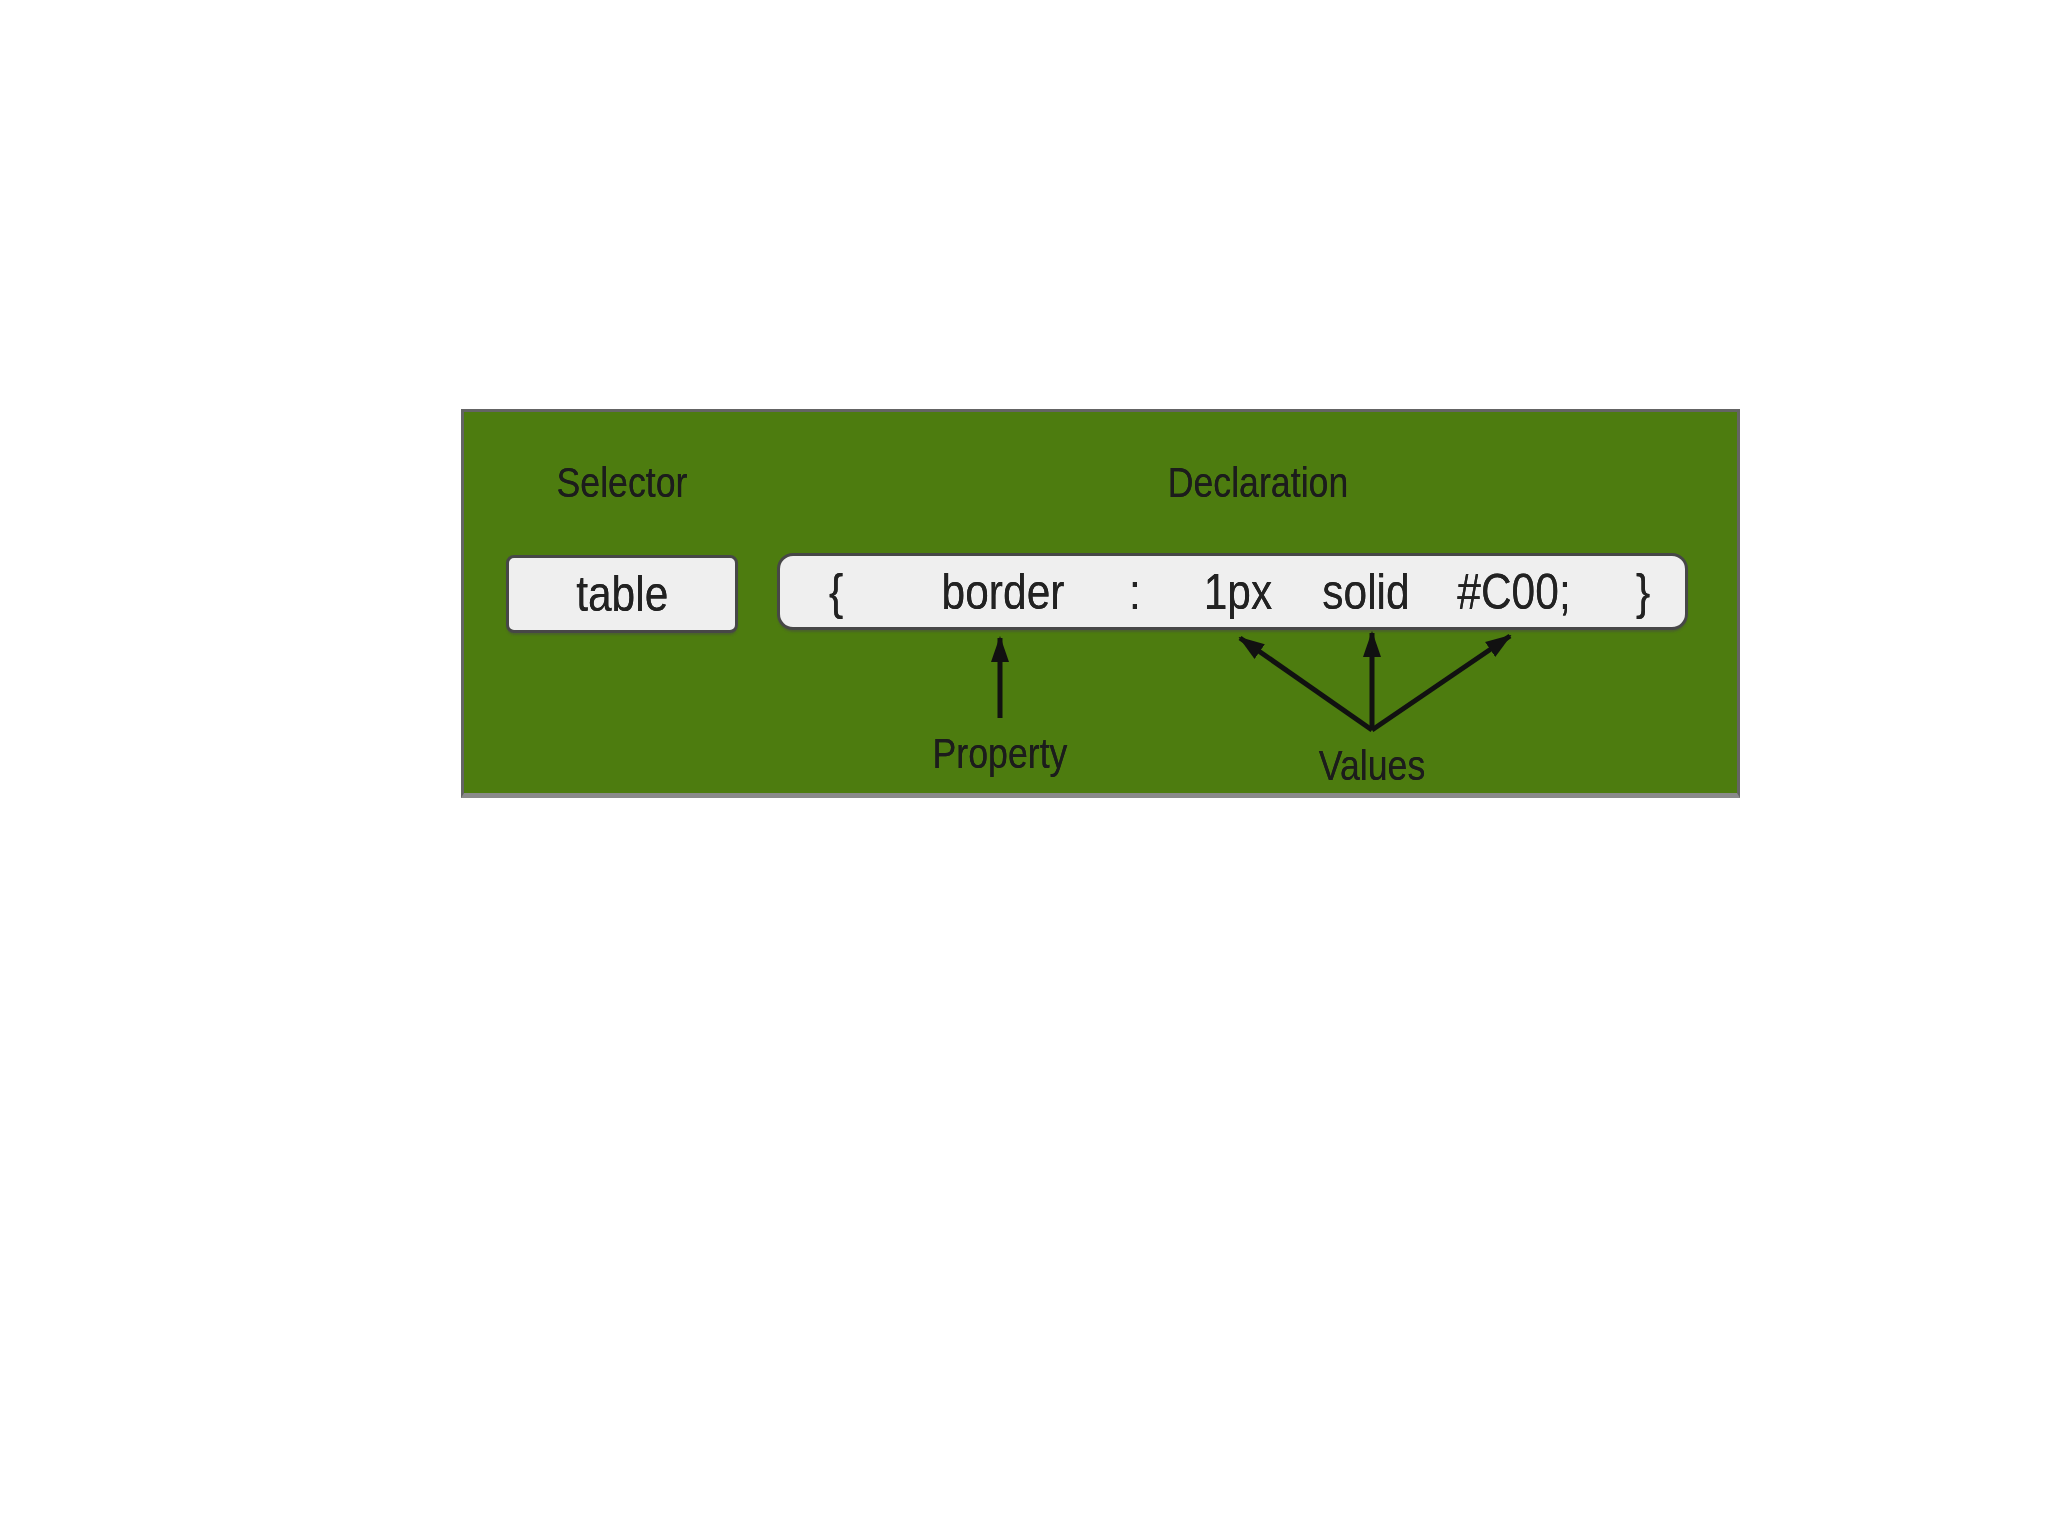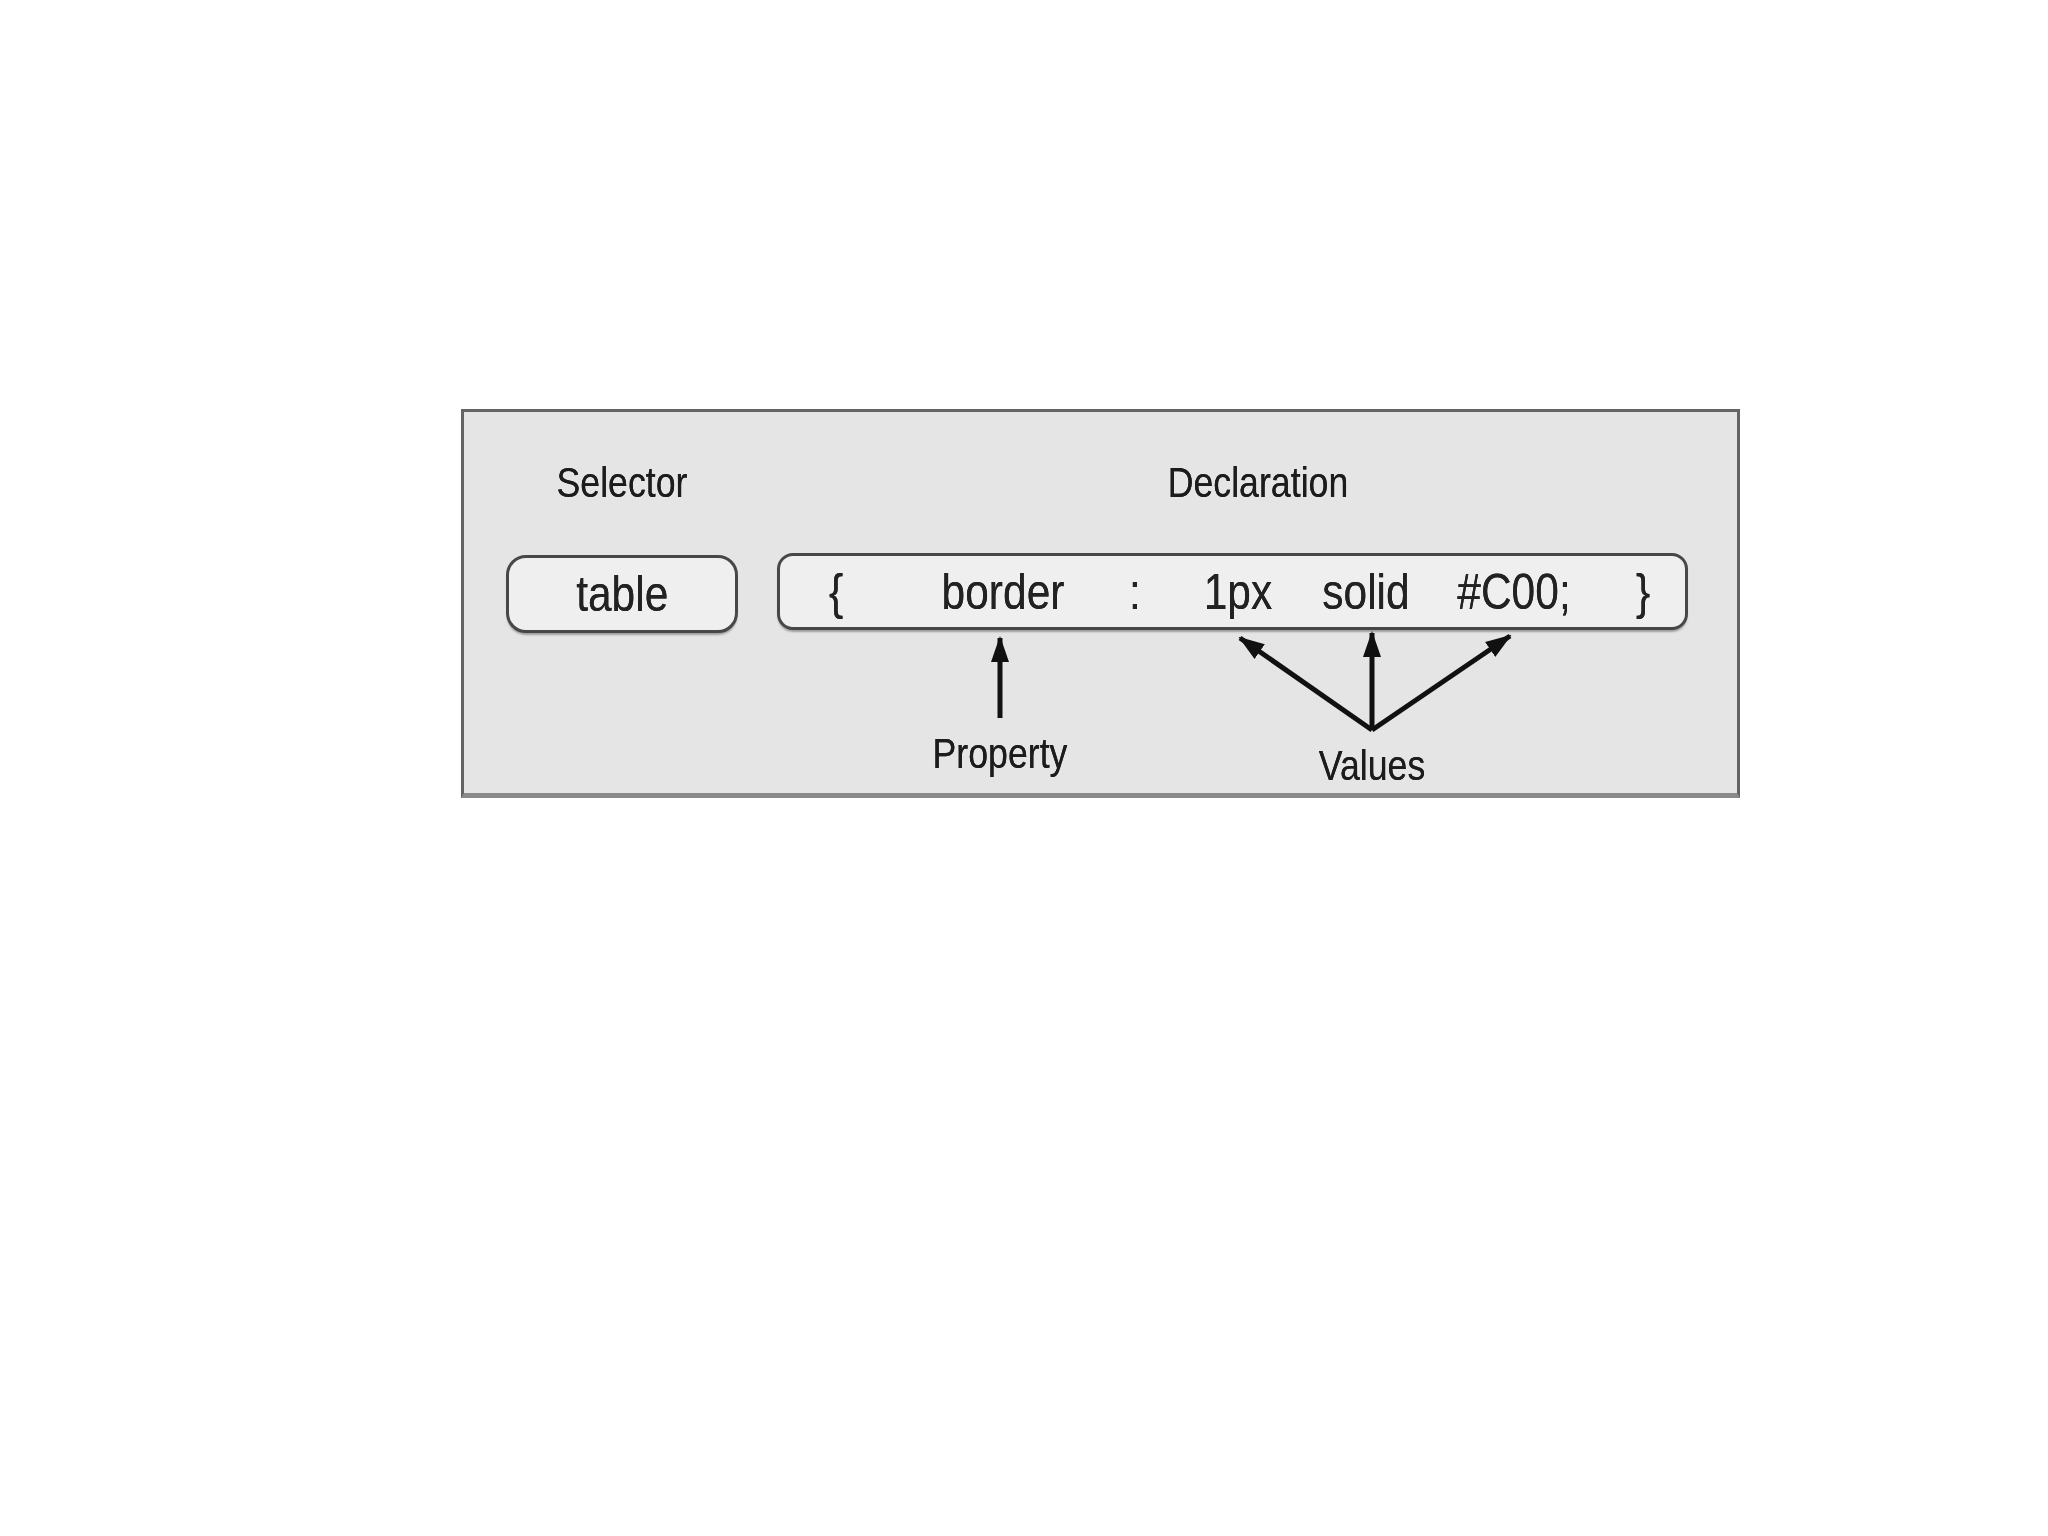--- a/index.html
+++ b/index.html
@@ -10,21 +10,21 @@
     color: #1c1c1c;
     position: relative;
     overflow: hidden;
   }
   .canvas { position: absolute; inset: 0; background: #ffffff; }
 
   .outer {
     position: absolute;
     left: 461px; top: 409px;
     width: 1279px; height: 389px;
-    background: #e5e5e5;
+    background: #4d7c0f;
     border: 3px solid #646464;
     border-bottom: 5px solid #8a8a8a;
   }
 
   .label {
     position: absolute;
     font-size: 42px;
     line-height: 42px;
     white-space: nowrap;
     color: #1c1c1c;
@@ -38,21 +38,21 @@
 
   .box {
     position: absolute;
     background: #efefef;
     border: 3px solid #474747;
     box-shadow: 0 3px 2px -1px rgba(70,70,70,0.45);
   }
   .table-box {
     left: 42px; top: 143px;
     width: 232px; height: 78px;
-    border-radius: 20px;
+    border-radius: 8px;
     display: flex; align-items: center; justify-content: center;
   }
   .declaration-box {
     left: 313px; top: 141px;
     width: 911px; height: 77px;
     border-radius: 16px;
   }
 
   .token {
     font-size: 50px;

